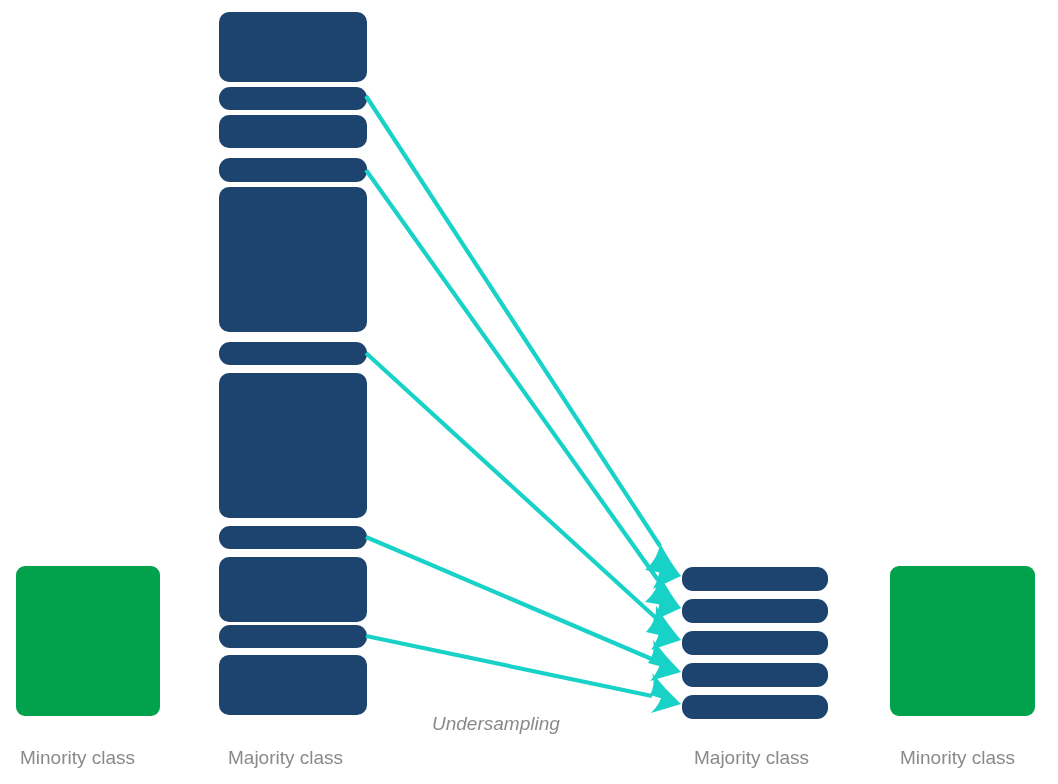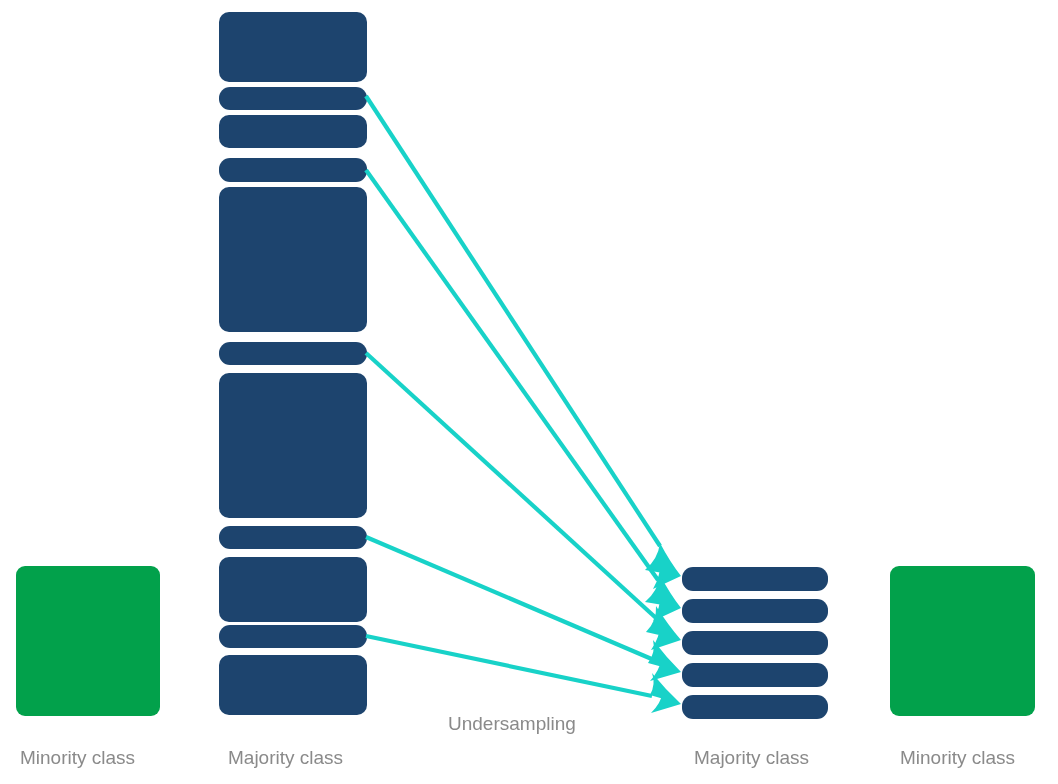--- a/index.html
+++ b/index.html
@@ -102,17 +102,17 @@
     </g>
     <g>
       <line class="arrow-line" x1="366" y1="636" x2="652" y2="696"></line>
       <path class="arrow-head" d="M 681 704 L 650 695 Q 656 684 652 673 Q 665 689 681 704 Z
                M 681 704 L 651 713 Q 661 703 663 692 Q 671 701 681 704 Z"></path>
     </g>
   </svg>
 
   <div class="caption" style="left:20px;  top:748px;">Minority class</div>
   <div class="caption" style="left:228px; top:748px;">Majority class</div>
-  <div class="caption" style="left:448px; top:714px;">Undersampling</div>
+  <div class="caption" style="left:432px; top:714px;font-style:italic;">Undersampling</div>
   <div class="caption" style="left:694px; top:748px;">Majority class</div>
   <div class="caption" style="left:900px; top:748px;">Minority class</div>
 
 </div>
 
 </body></html>

